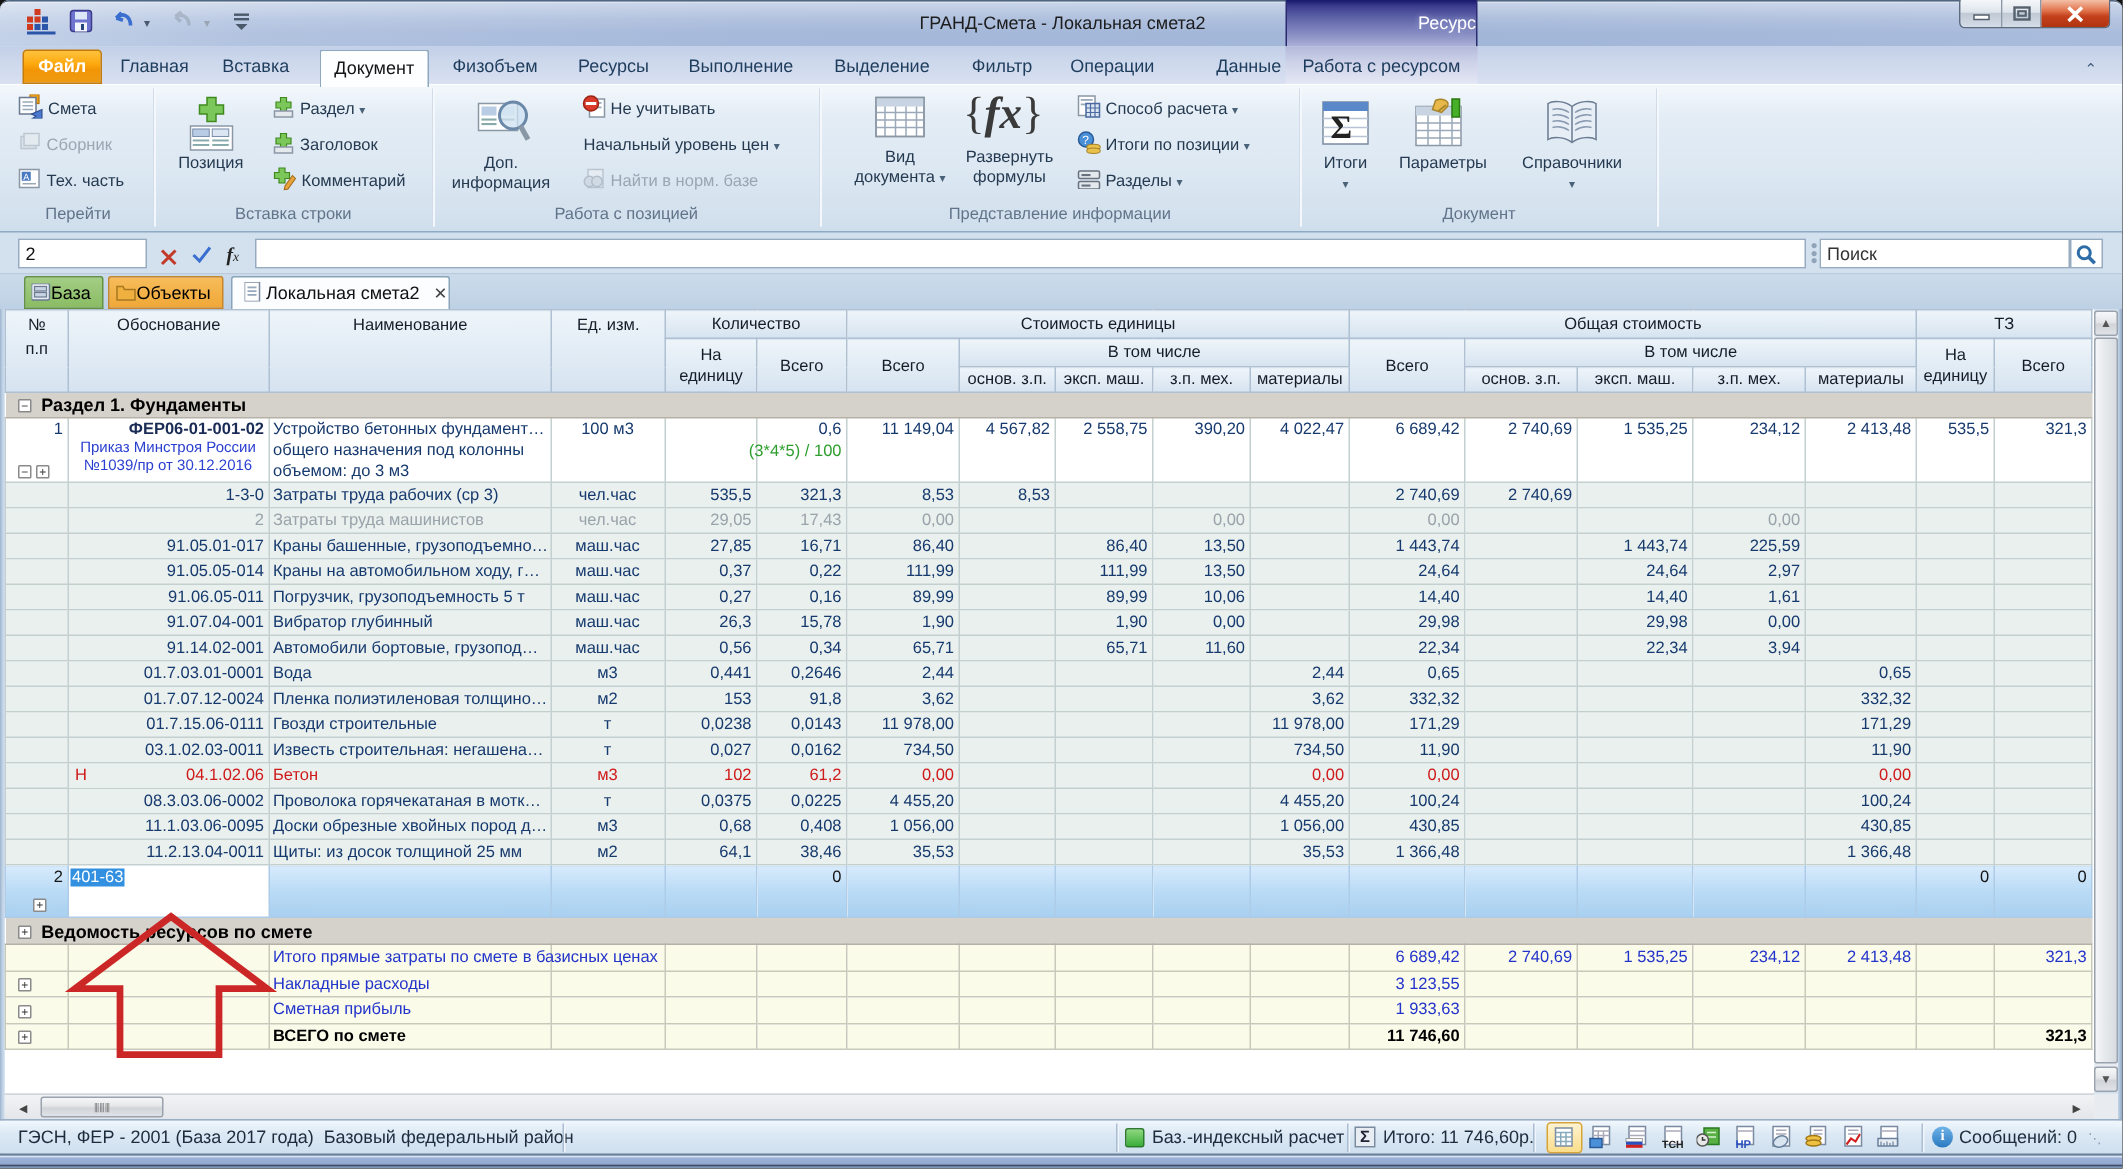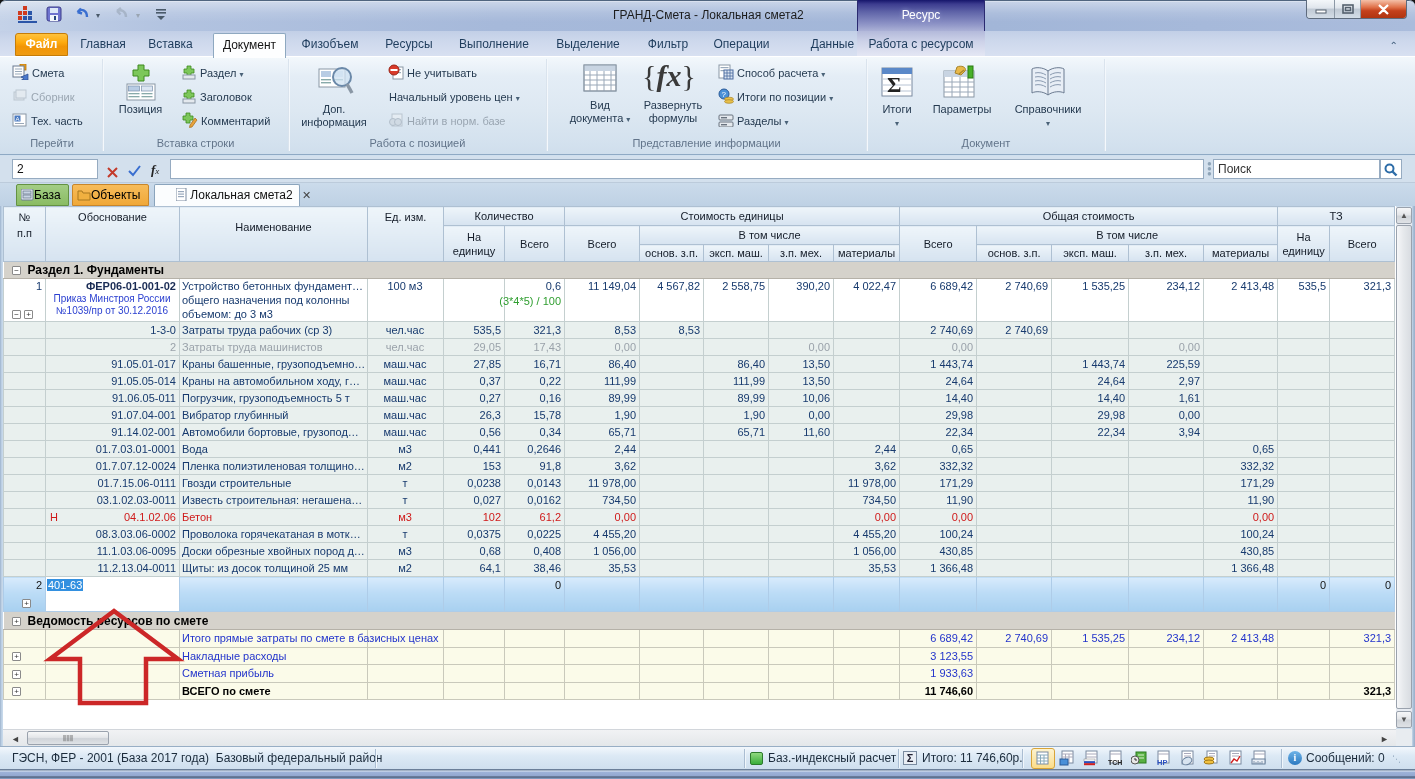--- a/index.html
+++ b/index.html
@@ -10,21 +10,21 @@
  background:linear-gradient(180deg,rgba(255,255,255,.42) 0,rgba(255,255,255,.12) 40%,rgba(255,255,255,0) 70%),
   linear-gradient(90deg,#c4d2e8 0,#b2c3e0 12%,#a6b9da 35%,#a2b6d8 70%,#aabcdc 100%);
  border-radius:6px 6px 0 0;border-top:1px solid #50657f;box-shadow:0 1px 0 rgba(255,255,255,.3) inset}
 #title-text{position:absolute;top:8px;left:613px;width:186px;font-size:12px;color:#1c1c1c;text-align:right;white-space:nowrap}
 
 #winbtns{position:absolute;top:0;left:1306px;width:101px;height:19px;display:flex;border-radius:0 0 4px 4px;overflow:hidden;border:1px solid #5e6b7d;border-top:none;box-shadow:0 0 0 1px rgba(255,255,255,.45) inset}
 .wbtn{height:100%;background:linear-gradient(180deg,#f4f7fa 0,#dfe5ec 45%,#c0c9d4 50%,#d4dde7 100%);border-right:1px solid #8c98a6;display:flex;align-items:center;justify-content:center}
 #btn-close{background:linear-gradient(180deg,#f4c0a8 0,#e0724a 40%,#c4411c 60%,#b03410 100%);border-right:none}
 
 #ctx-top{position:absolute;left:857px;top:0;width:128px;height:31px;background:linear-gradient(180deg,#16166b 0,#3c3c8f 4px,#5f64a8 12px,#8d93c6 24px,#abb1d6 31px);border-left:1px solid #2a2a70;border-right:1px solid #2a2a70}
-#ctx-top span{display:block;text-align:center;margin-top:8px;font-size:12px;color:#fff;text-shadow:0 0 4px #9fa6d8}
+#ctx-top span{display:block;text-align:right;margin-top:8px;font-size:12px;color:#fff;text-shadow:0 0 4px #9fa6d8}
 #ctx-bot{position:absolute;left:857px;top:31px;width:128px;height:25px;background:linear-gradient(180deg,#b3b9da 0,#ccd1e8 40%,#e4e7f4 100%)}
 
 #tabrow{position:absolute;left:0;top:31px;width:1415px;height:25px;background:linear-gradient(180deg,#c2cfe7 0,#cdd8ec 40%,#d8e0f1 100%)}
 .rtab{position:absolute;top:2px;height:23px;font-size:12px;color:#1e3c5c;text-align:center;line-height:22px;white-space:nowrap}
 #tab-file{background:linear-gradient(180deg,#ffc23d 0,#fdaa0f 40%,#f29505 60%,#ee9b13 100%);color:#fff;font-weight:bold;border-radius:3px 3px 0 0;border:1px solid #c57c08;line-height:21px}
 .rtab.sel{background:#fdfeff;border:1px solid #8ea8c0;border-bottom:none;border-radius:2px 2px 0 0;color:#141414;height:25px;z-index:5}
 #collapse-chev{position:absolute;right:17px;top:40px;font-size:10px;color:#3c5a78}
 
 #ribbon{position:absolute;left:0;top:56px;width:1415px;height:99px;
  background:linear-gradient(180deg,#f3f8fc 0,#e4edf6 20%,#dde8f2 55%,#d3e1ee 90%,#cfdeec 100%);
@@ -291,21 +291,21 @@
  <div class="dtab" style="left:16px;width:53px;background:linear-gradient(180deg,#a3cd85 0,#8abc63 100%);border:1px solid #649242;padding-left:4px">
   <svg width="13" height="12" style="vertical-align:-2px">
           <rect x="0" y="0" width="12" height="11" rx="1" fill="#e8edf4" stroke="#6b7b90"></rect>
           <rect x="2" y="2" width="8" height="3" fill="#c8d4e4" stroke="#6b7b90" stroke-width=".8"></rect>
           <rect x="2" y="6" width="8" height="3" fill="#c8d4e4" stroke="#6b7b90" stroke-width=".8"></rect>
         </svg>База</div>
  <div class="dtab" style="left:72px;width:77px;background:linear-gradient(180deg,#f7bc5a 0,#f0a838 100%);border:1px solid #c8862a;padding-left:4px">
   <svg width="14" height="12" style="vertical-align:-2px">
           <path d="M1 3 L1 11 L13 11 L13 4 L6 4 L5 2 L1 2 Z" fill="#f0b040" stroke="#a87820"></path>
         </svg>Объекты</div>
- <div class="dtab" style="left:154px;width:146px;background:#fbfdfe;border:1px solid #8aa4bc;border-bottom:none;padding-left:21px;color:#111">
+ <div class="dtab" style="left:154px;width:146px;background:#fbfdfe;border:1px solid #8aa4bc;border-bottom:none;padding-left:8px;color:#111">
   <svg width="11" height="13" style="vertical-align:-2px">
           <rect x="0" y="0" width="10" height="13" fill="#fff" stroke="#7a8ba0"></rect>
           <rect x="2" y="3" width="6" height="1.2" fill="#98a8bc"></rect>
           <rect x="2" y="5.5" width="6" height="1.2" fill="#98a8bc"></rect>
           <rect x="2" y="8" width="6" height="1.2" fill="#98a8bc"></rect>
         </svg>
   Локальная смета2 <span style="color:#444;font-size:11px;margin-left:6px">✕</span></div>
 </div>
 <div class="abs" style="left:3px;top:206px;width:1393px;height:523px;background:#fff"></div>
 <div id="grid">
@@ -327,21 +327,21 @@
           <col style="width:77px">
           <col style="width:75px">
           <col style="width:74px">
           <col style="width:52px">
           <col style="width:65px">
         </colgroup>
 <tbody>
           <tr class="hd" style="height:19px">
             <td rowspan="3" style="vertical-align:top;padding-top:2px;line-height:16px">№<br>п.п</td>
             <td rowspan="3" style="vertical-align:top;padding-top:3px">Обоснование</td>
-            <td rowspan="3" style="vertical-align:top;padding-top:13px">Наименование</td>
+            <td rowspan="3" style="vertical-align:top;padding-top:3px">Наименование</td>
             <td rowspan="3" style="vertical-align:top;padding-top:3px">Ед. изм.</td>
             <td colspan="2">Количество</td>
             <td colspan="5">Стоимость единицы</td>
             <td colspan="5">Общая стоимость</td>
             <td colspan="2">ТЗ</td>
           </tr>
 <tr class="hd" style="height:19px">
             <td rowspan="2">На<br>единицу</td>
             <td rowspan="2">Всего</td>
             <td rowspan="2">Всего</td>

